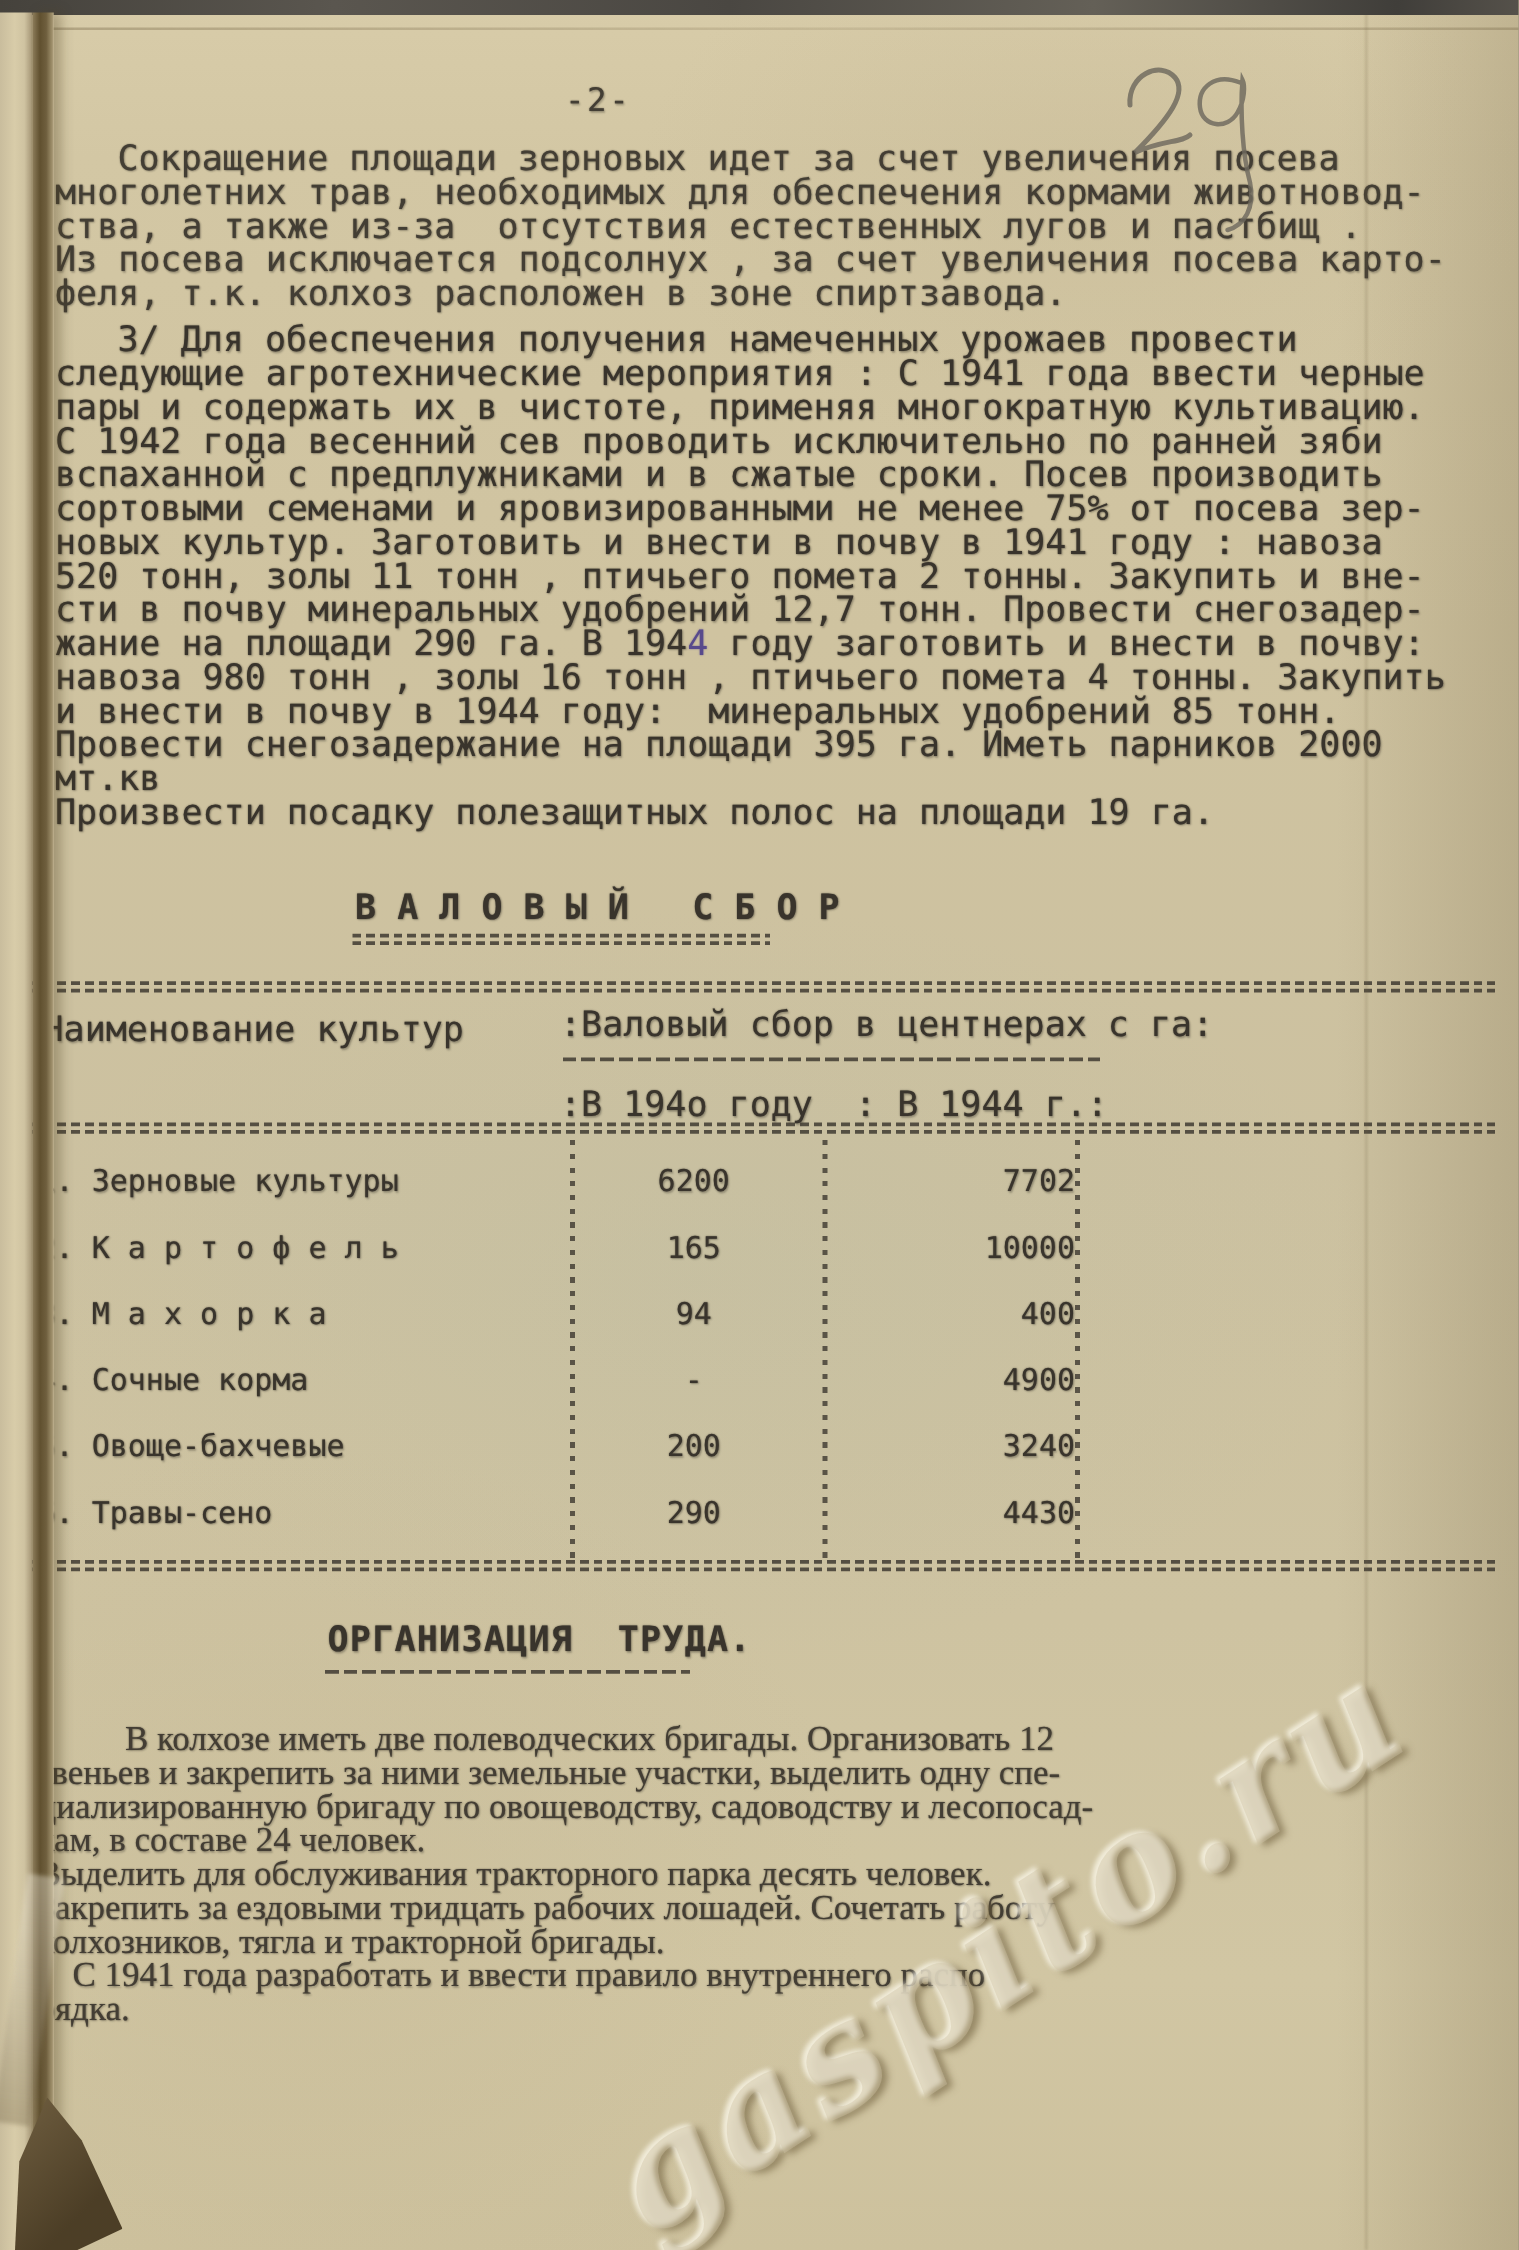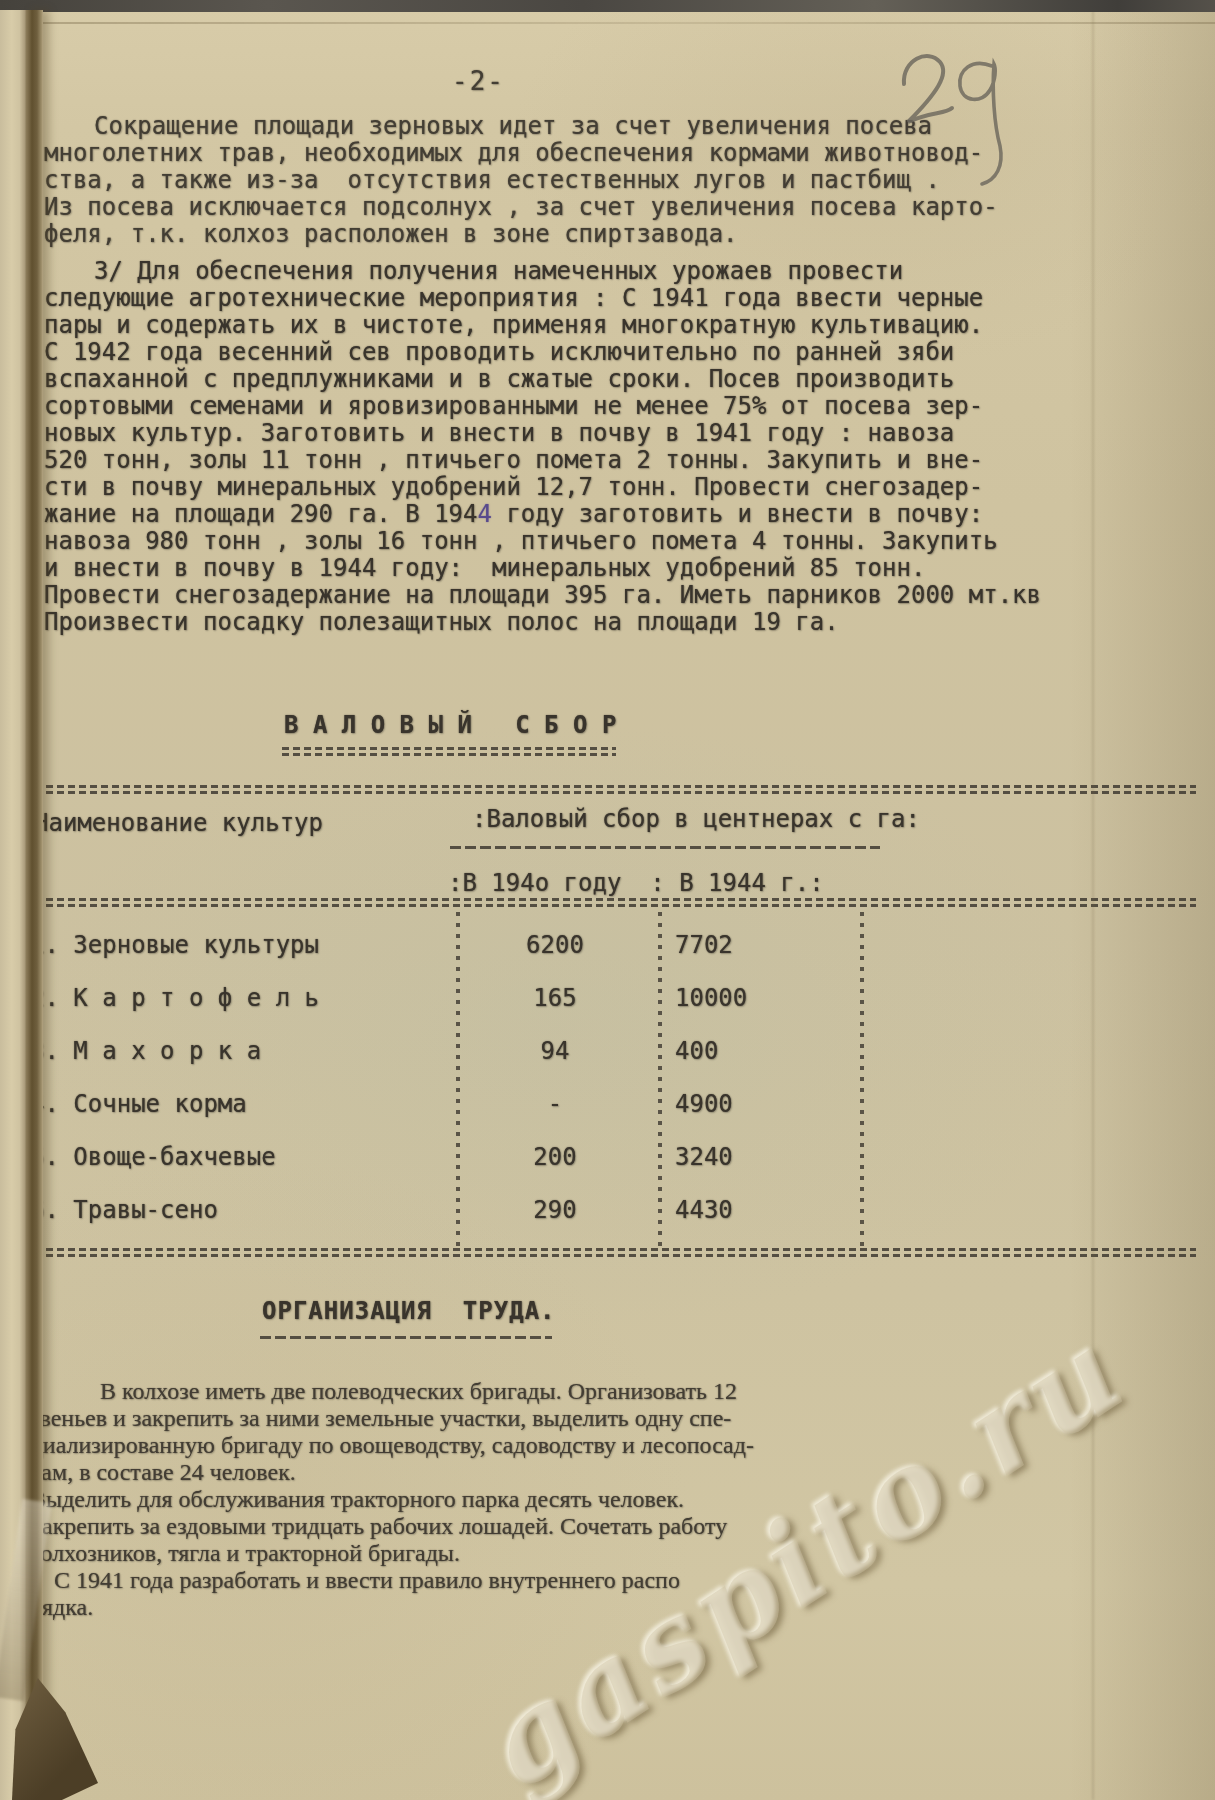--- a/index.html
+++ b/index.html
@@ -4,39 +4,39 @@
 <style>
   html,body{margin:0;padding:0;background:#8a8277;}
   .scan{position:relative;width:1215px;height:1800px;overflow:hidden;
     background:
       radial-gradient(ellipse 520px 320px at 72% 8%, rgba(196,182,146,.35), transparent 70%),
       radial-gradient(ellipse 760px 420px at 46% 57%, rgba(186,188,163,.30), transparent 72%),
       radial-gradient(ellipse 600px 500px at 20% 85%, rgba(190,176,140,.25), transparent 75%),
       linear-gradient(90deg, rgba(0,0,0,0) 88%, rgba(130,115,82,.16) 95%, rgba(110,95,62,.22) 100%),
       linear-gradient(180deg,#d8cca9 0%,#d3c7a4 7%,#cfc3a0 28%,#ccc1a0 52%,#cec3a1 72%,#d1c6a3 88%,#cdc19d 100%);
     font-family:"DejaVu Sans Mono","Liberation Mono",monospace;}
-  .typed{position:absolute;color:#39342c;white-space:pre-wrap;font-size:24px;line-height:27px;
+  .typed{position:absolute;color:#39342c;white-space:pre-wrap;font-size:28px;line-height:27px;
     text-shadow:0 0 1.3px rgba(57,52,44,.8),1px 1px 1.6px rgba(57,52,44,.3);filter:blur(.4px);z-index:3;}
   .para{left:44px;width:1160px;text-indent:50px;}
   .faint{opacity:.93;}
   .heading{font-weight:bold;}
   .rule-eq{position:absolute;height:9px;z-index:3;filter:blur(.45px);
     background-image:repeating-linear-gradient(90deg,rgba(58,53,45,.82) 0 7px,rgba(58,53,45,0) 7px 11px),
                      repeating-linear-gradient(90deg,rgba(58,53,45,.82) 0 7px,rgba(58,53,45,0) 7px 11px);
     background-size:100% 3px,100% 3px;background-position:0 0,0 6px;background-repeat:no-repeat;}
   .rule-dash{position:absolute;height:4px;z-index:3;filter:blur(.45px);
     background-image:repeating-linear-gradient(90deg,rgba(58,53,45,.82) 0 11px,rgba(58,53,45,0) 11px 15px);
     background-size:100% 3px;background-repeat:no-repeat;}
   .dots-v{position:absolute;width:4px;z-index:3;filter:blur(.35px);
     background-image:repeating-linear-gradient(180deg,rgba(58,53,45,.78) 0 4px,rgba(58,53,45,0) 4px 11px);
     background-size:4px 100%;background-repeat:no-repeat;}
   .t-row{position:absolute;left:0;width:1200px;height:30px;z-index:3;}
   .c-name{position:absolute;left:30px;top:0;}
   .c-a{position:absolute;left:470px;top:0;width:170px;text-align:center;}
-  .c-b{position:absolute;left:675px;top:0;width:185px;text-align:left;}
+  .c-b{position:absolute;left:675px;top:0;width:185px;text-align:right;}
   .t-row span{color:#39342c;font-size:24px;line-height:27px;white-space:pre;
     text-shadow:0 0 1.3px rgba(57,52,44,.8),1px 1px 1.6px rgba(57,52,44,.3);filter:blur(.4px);}
   .top-strip{position:absolute;left:0;top:0;width:1215px;height:12px;z-index:6;
     background:linear-gradient(90deg,#45423c,#5a564f 22%,#4a4742 48%,#646057 72%,#403e3a 92%,#55514a);}
   .prev-edge{position:absolute;left:0;top:10px;width:26px;height:1790px;z-index:6;
     background:linear-gradient(90deg,#c9bd9d,#d8cca9 45%,#cfc3a1 75%,#ab9c7c 96%,#8f8060);}
   .binding{position:absolute;left:26px;top:10px;width:17px;height:1790px;z-index:6;
     background:linear-gradient(90deg,#8d7d5b,#60502f 35%,#6f5f3e 65%,#9b8c68 90%,#b4a583);
     box-shadow:6px 0 9px rgba(80,65,35,.35);}
   .crease-h{position:absolute;left:42px;top:22px;width:1173px;height:2px;z-index:4;
@@ -101,21 +101,21 @@
 Провести снегозадержание на площади 395 га. Иметь парников 2000 мт.кв
 Произвести посадку полезащитных полос на площади 19 га.</span></div>
 
   <div class="typed heading" style="top:712px;left:284px;">В А Л О В Ы Й   С Б О Р</div>
   <div class="rule-eq" style="top:747px;left:282px;width:334px;"></div>
 
   <div>
     <div class="rule-eq" style="top:785px;left:24px;width:1172px;"></div>
 
     <div class="typed" style="top:810px;left:34px;">Наименование культур</div>
-    <div class="typed" style="top:806px;left:472px;">:Валовый сбор в центнерах с га:</div>
+    <div class="typed" style="top:806px;left:448px;">:Валовый сбор в центнерах с га:</div>
     <div class="rule-dash" style="top:846px;left:450px;width:430px;"></div>
     <div class="typed" style="top:870px;left:448px;">:В 194о году  : В 1944 г.:</div>
 
     <div class="rule-eq" style="top:898px;left:24px;width:1172px;"></div>
 
     <div class="dots-v" style="left:456px;top:912px;height:336px;"></div>
     <div class="dots-v" style="left:658px;top:912px;height:336px;"></div>
     <div class="dots-v" style="left:860px;top:912px;height:336px;"></div>
 
     <div class="t-row" style="top:932px;">

